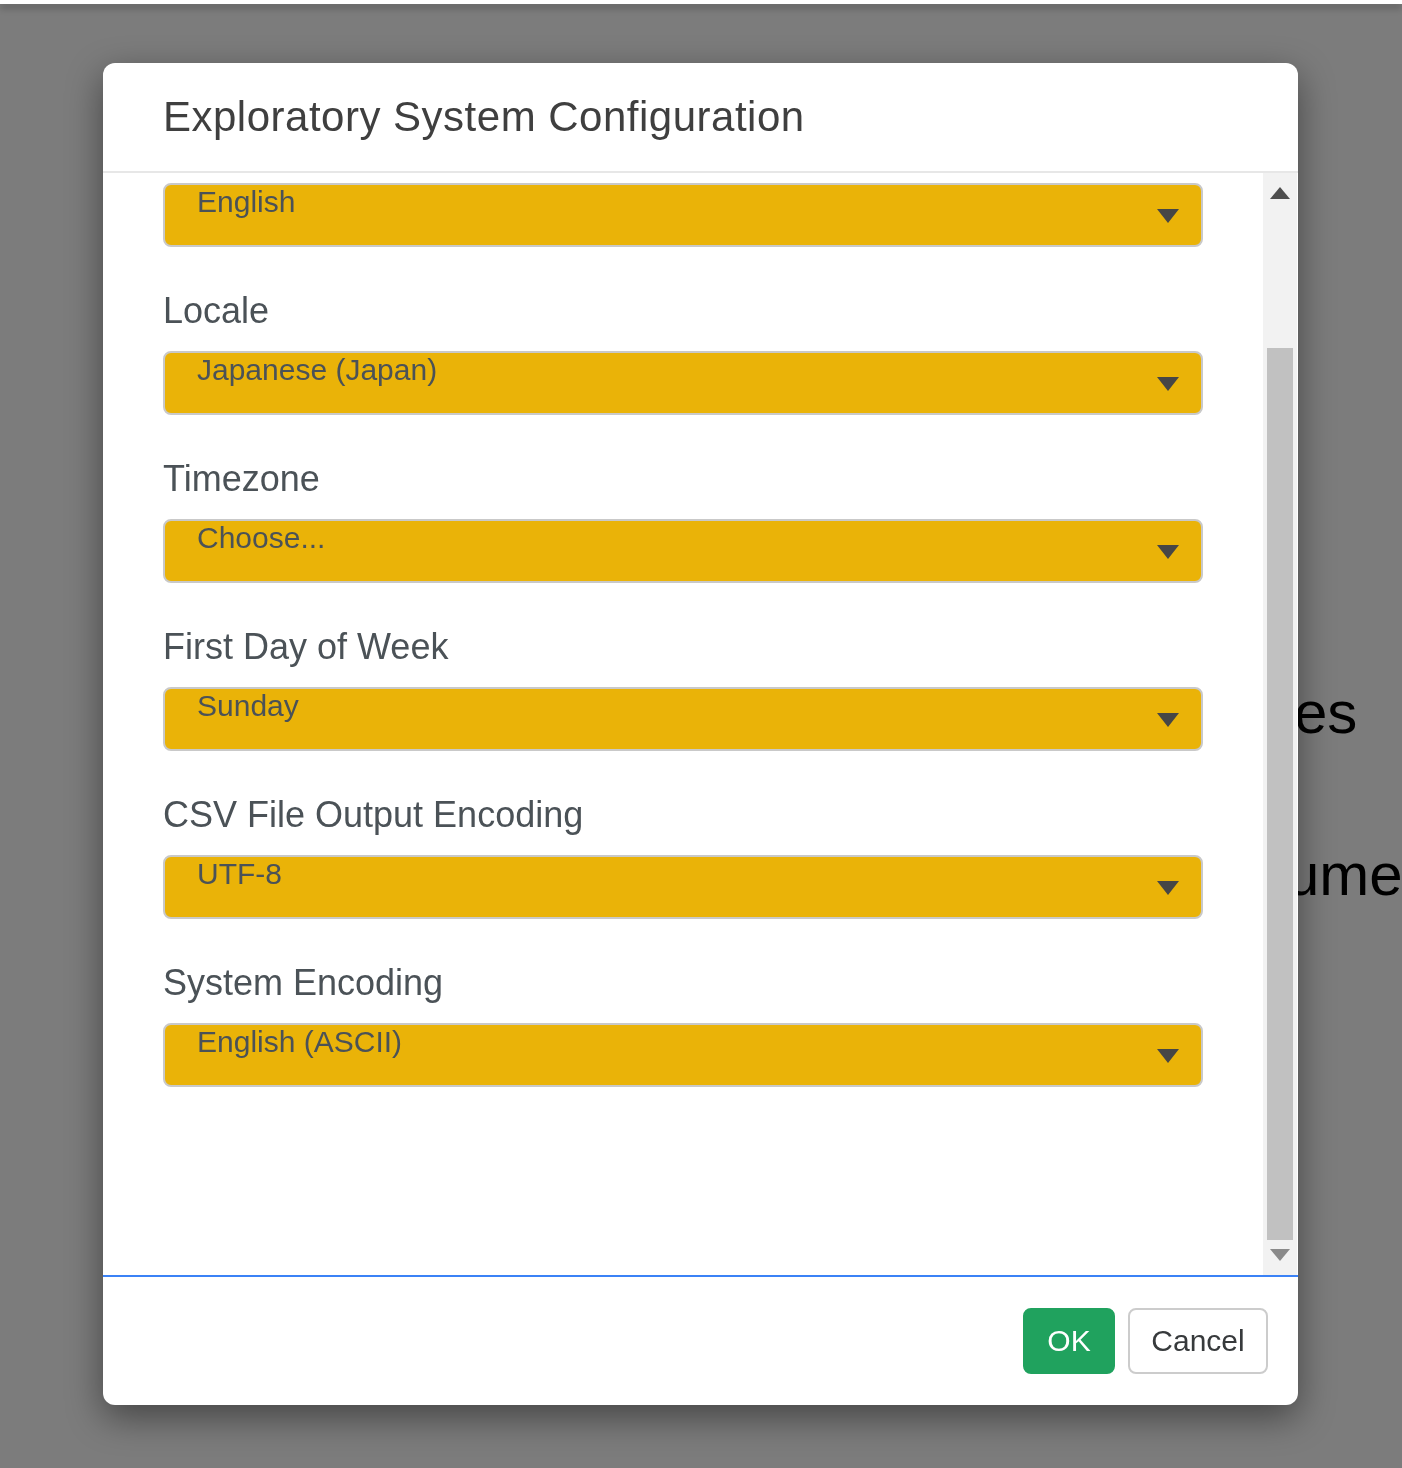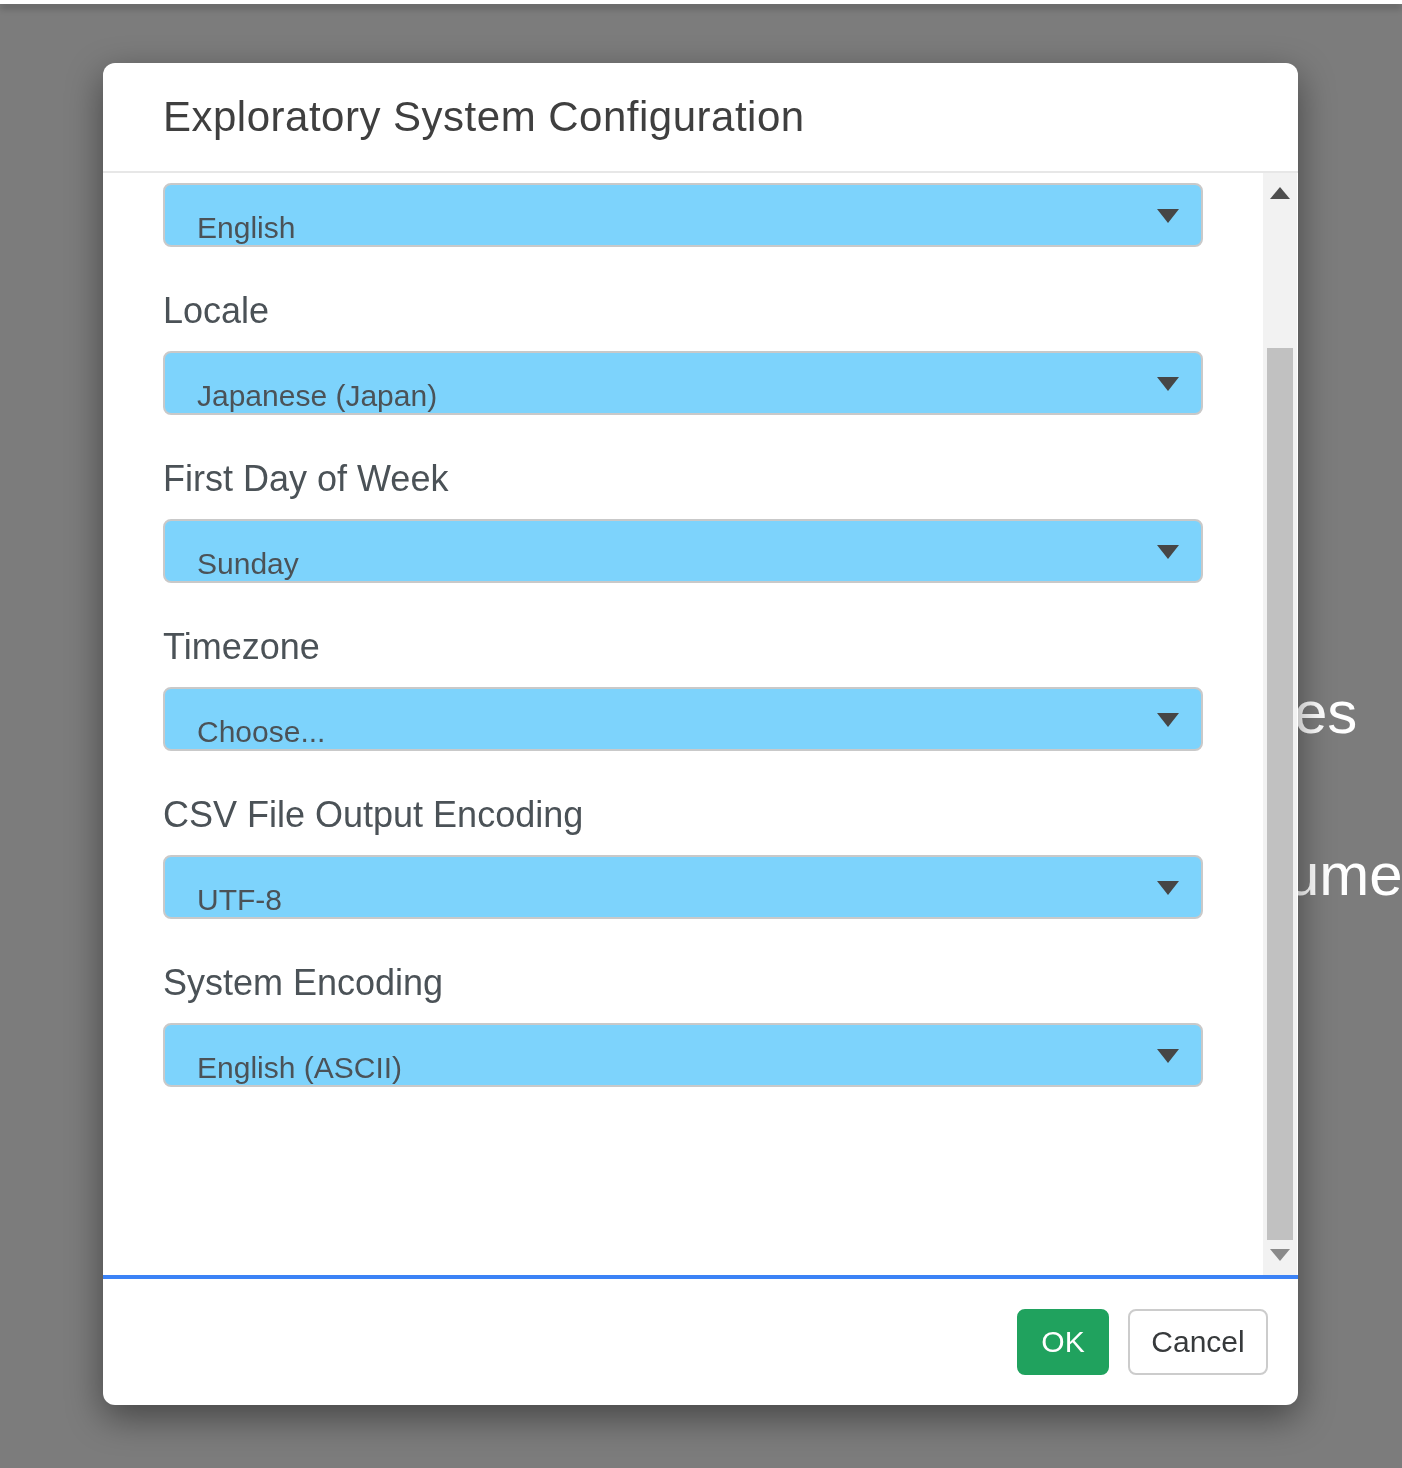--- a/index.html
+++ b/index.html
@@ -14,21 +14,21 @@
   .top-strip {
     position:absolute; top:0; left:0; width:1402px; height:4px;
     background:#ffffff;
     box-shadow:0 4px 7px rgba(0,0,0,0.30);
     z-index:1;
   }
 
   
   .bg-fragment {
     position:absolute;
-    color:#ffffff;
+    color:#000000;
     font-size:60px;
     white-space:nowrap;
     z-index:0;
   }
   .bg-fragment.frag-1 { left:1294px; top:678px; }
   .bg-fragment.frag-2 { left:1286px; top:840px; }
 
   
   .modal {
     position:absolute; left:103px; top:63px;
@@ -67,22 +67,22 @@
     font-size:36px;
     color:#4b5257;
     margin-bottom:24px;
     line-height:32px;
   }
   .select-box {
     position:relative;
     height:64px; width:1040px;
     border:2px solid #c9c9c9;
     border-radius:8px;
-    background:#7dd3fc;
-    display:flex; align-items:flex-end;
+    background:#eab308;
+    display:flex; align-items:flex-start;
     padding-left:32px;
     font-size:30px;
     color:#4b5257;
     cursor:pointer;
   }
   .caret {
     position:absolute; right:22px; top:50%;
     margin-top:-6px;
     width:0; height:0;
     border-left:11px solid transparent;
@@ -116,23 +116,23 @@
     border-top:12px solid #8a8a8a;
   }
   .scroll-thumb {
     position:absolute; left:4px;
     top:175px; height:892px; width:26px;
     background:#c1c1c1;
   }
 
   .modal-footer {
     height:130px; flex:0 0 130px;
-    border-top:4px solid #3b82f6;
+    border-top:2px solid #3b82f6;
     display:flex; align-items:center; justify-content:flex-end;
-    gap:19px;
+    gap:13px;
     padding-right:30px;
     border-radius:0 0 12px 12px;
   }
   .btn {
     height:66px;
     font-size:30px;
     border-radius:8px;
     display:flex; align-items:center; justify-content:center;
     cursor:pointer;
     font-family:"Liberation Sans", sans-serif;
@@ -176,31 +176,31 @@
 
     <div class="field-group">
       <span class="field-label">Locale</span>
       <div class="select-box">
         <span>Japanese (Japan)</span>
         <span class="caret"></span>
       </div>
     </div>
 
     <div class="field-group">
+      <span class="field-label">Timezone</span>
+      <div class="select-box">
+        <span>Choose...</span>
+        <span class="caret"></span>
+      </div>
+    </div>
+
+    <div class="field-group">
       <span class="field-label">First Day of Week</span>
       <div class="select-box">
         <span>Sunday</span>
-        <span class="caret"></span>
-      </div>
-    </div>
-
-    <div class="field-group">
-      <span class="field-label">Timezone</span>
-      <div class="select-box">
-        <span>Choose...</span>
         <span class="caret"></span>
       </div>
     </div>
 
     <div class="field-group">
       <span class="field-label">CSV File Output Encoding</span>
       <div class="select-box">
         <span>UTF-8</span>
         <span class="caret"></span>
       </div>

